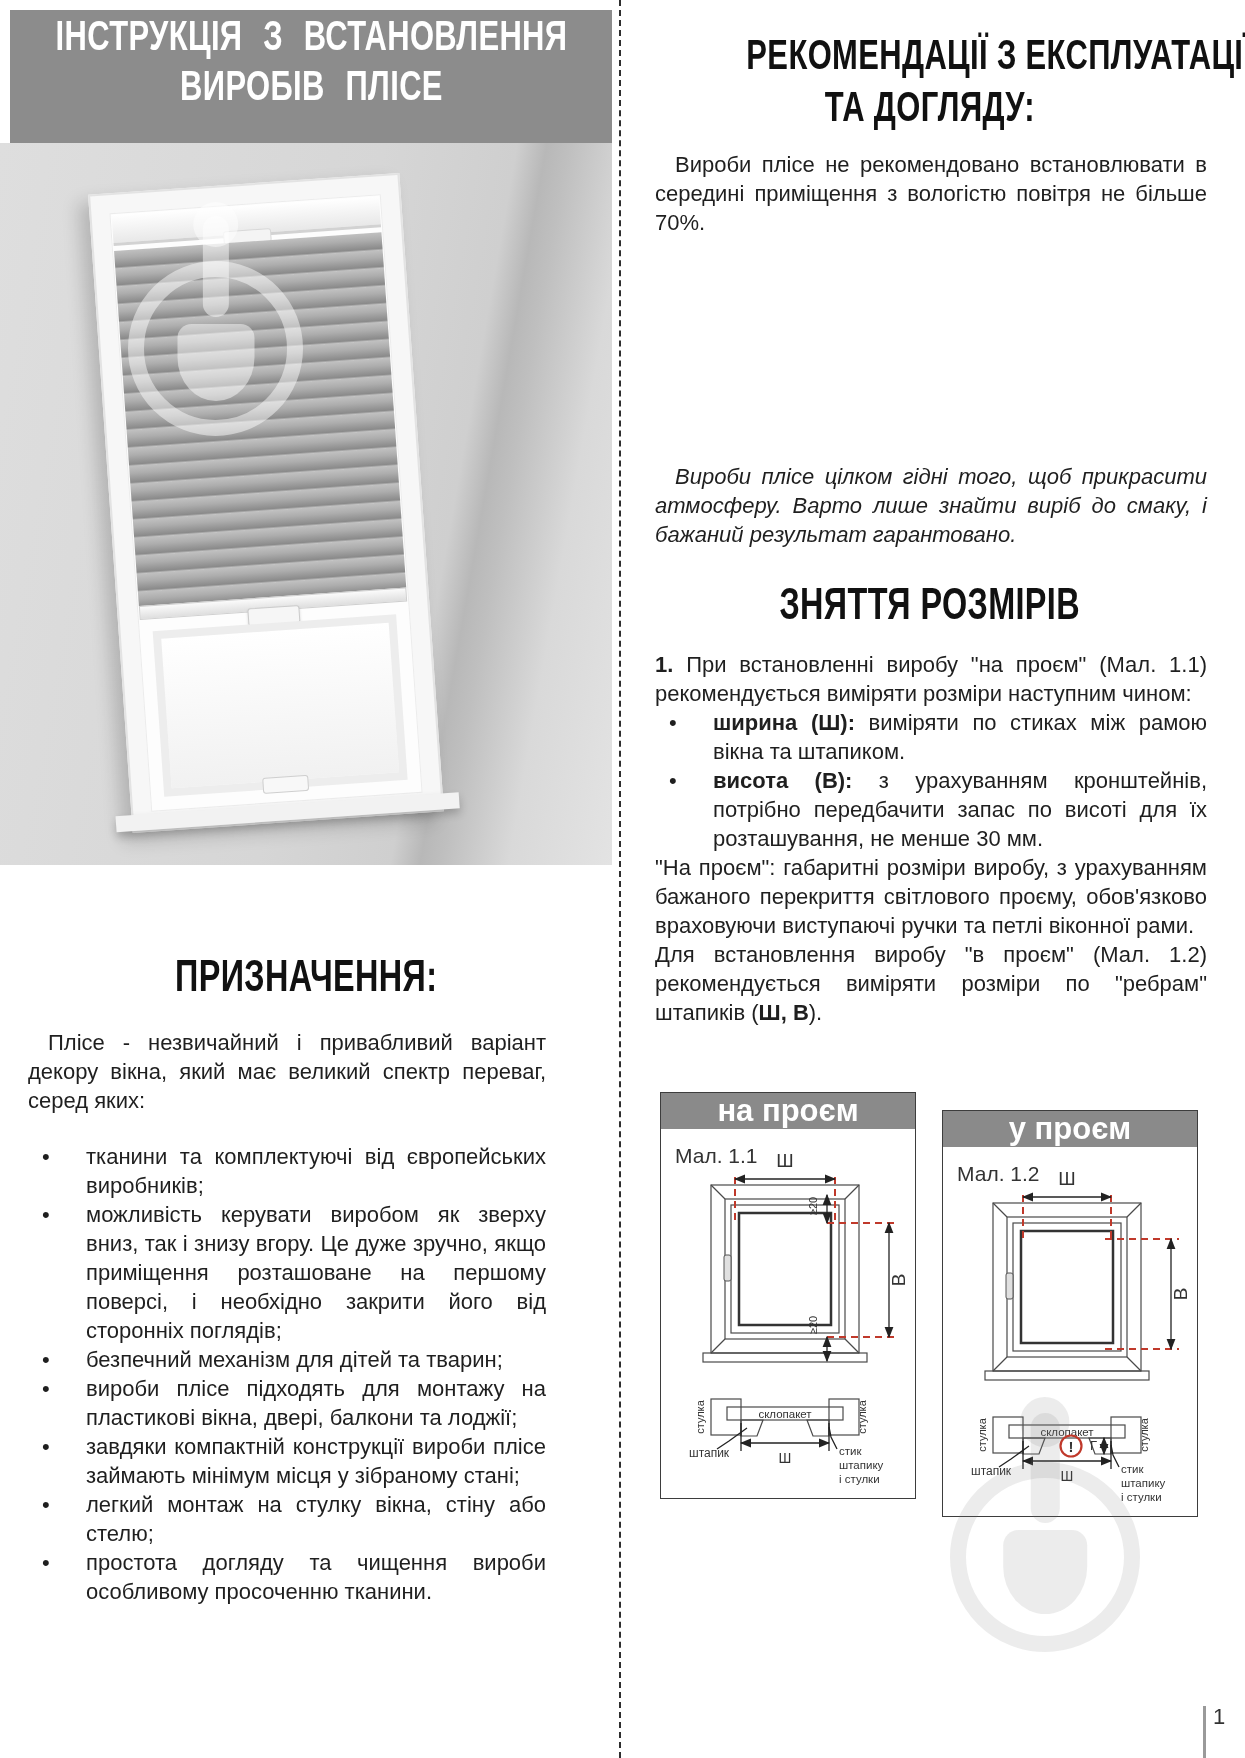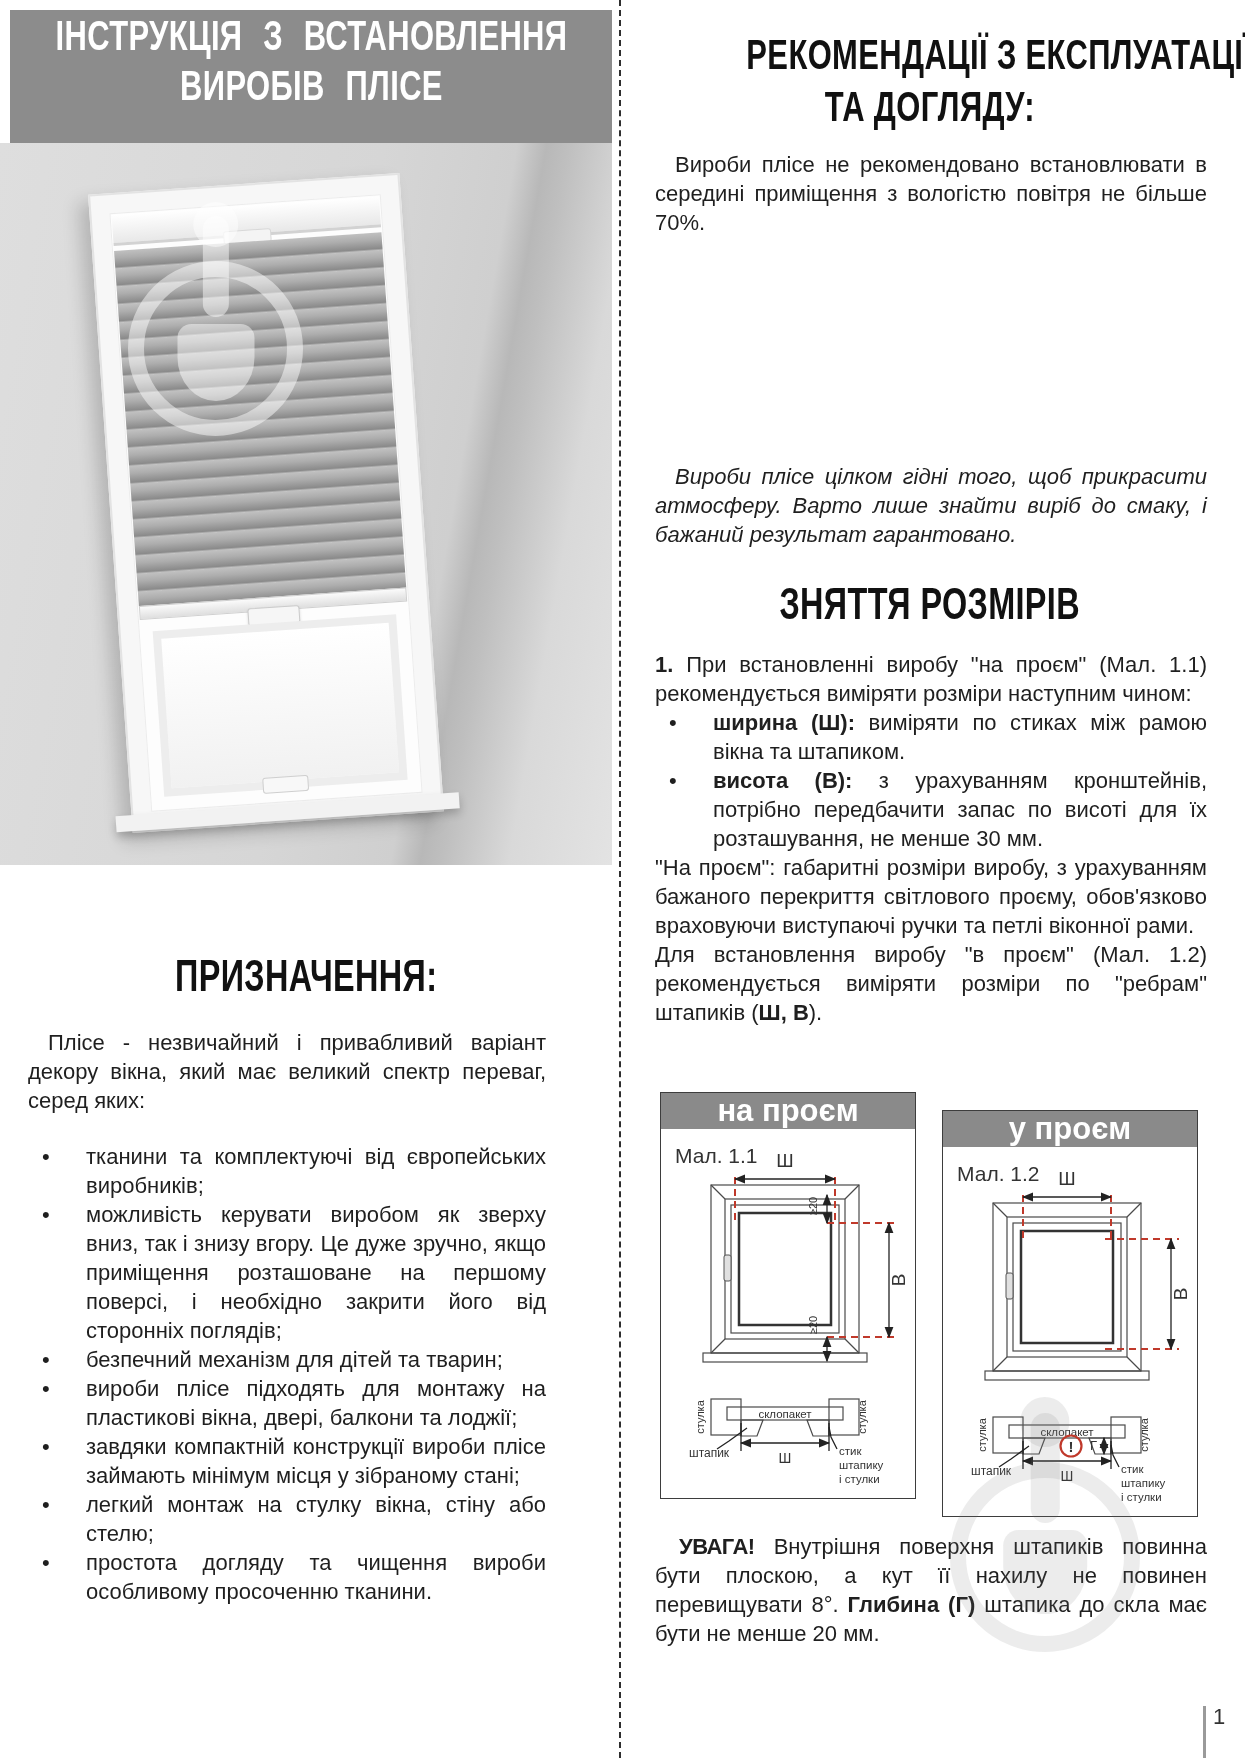--- a/index.html
+++ b/index.html
@@ -277,20 +277,17 @@
     </svg>
   </div>
 
   <div class="abs wm" style="left:950px;top:1462px;width:190px;height:190px;--wmc:rgba(120,120,120,.14);z-index:3;">
     <div class="wm-ring"></div>
       <div class="wm-stem"></div>
       <div class="wm-head"></div>
       <div class="wm-shield"></div>
   </div>
 
-  <div class="abs body-txt" style="left:655px;top:1532px;width:552px;">
-    <p style="text-indent:24px;"><b style="letter-spacing:-.5px;">УВАГА!</b><span> Внутрішня поверхня штапиків повинна бути плоскою, а кут її нахилу не повинен перевищувати 8°. </span><b>Глибина (Г)</b><span> штапика до скла має бути не менше 20 мм.</span></p>
-  </div>
 
   <div class="abs pagenum-line"></div>
   <div class="abs pagenum">1</div>
 
 </div>
 
 </body></html>

